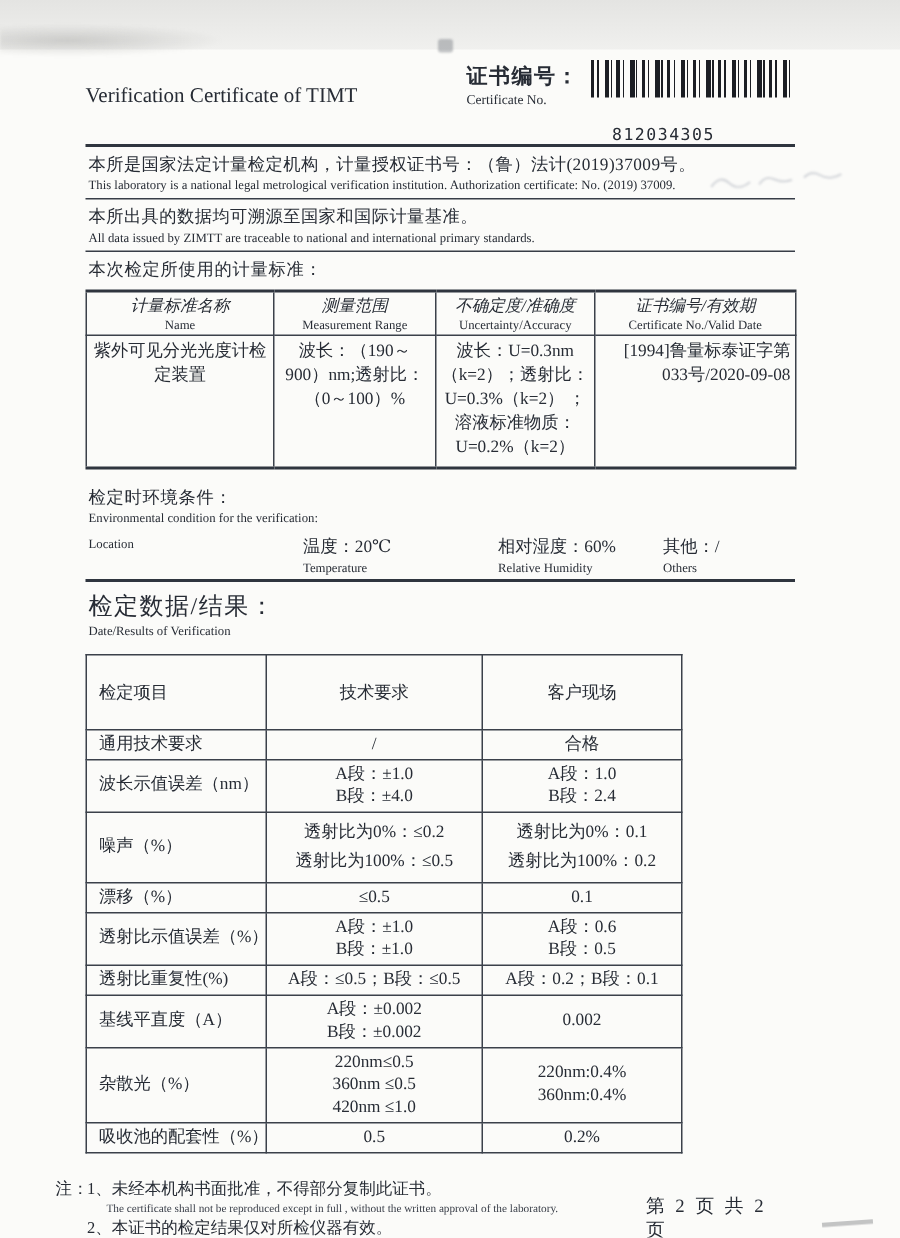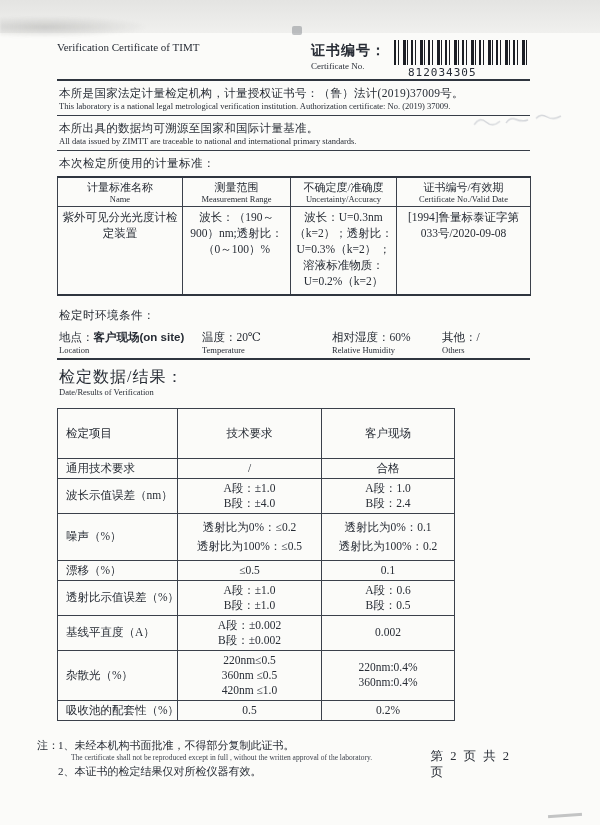--- a/index.html
+++ b/index.html
@@ -34,65 +34,65 @@
     background:rgba(110,112,118,0.4); transform:rotate(-4deg); filter:blur(0.5px);
   }
   .content { position:absolute; left:57px; top:40px; width:473px; }
 
   
   .header { display:flex; justify-content:space-between; align-items:flex-start; }
   .title-cn {
     font-family:"Liberation Sans","DejaVu Sans",sans-serif;
     font-weight:bold; font-size:17.5px; letter-spacing:1px; line-height:23px;
   }
-  .title-en { font-size:11px; line-height:13px; margin-top:1px; }
+  .title-en { font-size:14px; line-height:13px; margin-top:18px; }
   .certno { display:flex; gap:8px; }
   .certno-cn {
     font-family:"Liberation Sans","DejaVu Sans",sans-serif;
     font-weight:bold; font-size:14px; line-height:20px; letter-spacing:1px;
   }
   .certno-en { font-size:9px; line-height:12px; }
   .barcode-wrap { width:136px; }
   .barcode {
     height:25px; width:136px;
     background:repeating-linear-gradient(90deg,
       #1b1e24 0 2px, transparent 2px 4px,
       #1b1e24 4px 5px, transparent 5px 9px,
       #1b1e24 9px 12px, transparent 12px 13px,
       #1b1e24 13px 14px, transparent 14px 17px);
   }
   .barcode-num {
     font-family:"DejaVu Sans Mono",monospace;
-    font-size:11px; line-height:13px; margin-top:1px; padding-left:14px; letter-spacing:1px;
+    font-size:11px; line-height:13px; margin-top:18px; padding-left:14px; letter-spacing:1px;
   }
 
   .rule { border-top:1.6px solid #373d47; }
   .rule.thick { border-top:2.4px solid #2f353f; }
 
   .statement { padding:4px 0 3px 2px; }
   .statement .cn { font-size:11.5px; line-height:16px; letter-spacing:0.3px; }
   .statement .en { font-size:8.5px; line-height:11px; }
 
   .section-label { padding:4px 0 2px 2px; }
   .section-label .cn { font-size:11.5px; line-height:16px; letter-spacing:0.5px; }
   .section-label .en { font-size:8.5px; line-height:11px; }
 
   
   table { border-collapse:collapse; table-layout:fixed; }
   .standards-table { width:473px; margin-top:3px; }
   .standards-table th, .standards-table td { border:1.4px solid #3b414b; }
   .standards-table thead th { font-weight:normal; text-align:center; padding:2px 0; }
   .standards-table th { border-top:2.2px solid #2f353f; }
-  .standards-table .h-cn { font-size:11px; line-height:14px; }
+  .standards-table .h-cn { font-size:11px; line-height:14px;font-style:italic; }
   .standards-table .h-en { font-size:8.5px; line-height:10px; }
   .standards-table td {
     vertical-align:top; height:88px; font-size:11.5px; line-height:16px;
     text-align:center; padding:2px 3px; border-bottom:2.2px solid #2f353f;
   }
-  .standards-table td.left { text-align:center; }
+  .standards-table td.left { text-align:right; }
 
   
   .env-fields { display:flex; margin-top:4px; padding-left:2px; }
   .env-field .line1 { font-size:11.5px; line-height:16px; white-space:nowrap; }
   .env-field .val { font-family:"Liberation Sans","DejaVu Sans",sans-serif; font-weight:bold; font-size:11.5px; }
   .env-field .en { font-size:8.5px; line-height:11px; }
   .env-w1 { width:143px; } .env-w2 { width:130px; } .env-w3 { width:110px; } .env-w4 { flex:1; }
   .env-rule { margin-top:2px; border-top:2.2px solid #2f353f; }
 
   .results-label { margin-top:6px; padding-left:2px; }
@@ -197,25 +197,25 @@
         <td>紫外可见分光光度计检定装置</td>
         <td>波长：（190～900）nm;透射比：（0～100）%</td>
         <td>波长：U=0.3nm（k=2）；透射比：U=0.3%（k=2） ；溶液标准物质：U=0.2%（k=2）</td>
         <td class="left">[1994]鲁量标泰证字第033号/2020-09-08</td>
       </tr>
     </tbody>
   </table>
 
   <div class="section-label" style="margin-top:7px;">
     <div class="cn">检定时环境条件：</div>
+    <div class="en">Environmental condition for the verification:</div>
   </div>
 
   <div class="env-fields">
     <div class="env-field env-w1">
-      <div class="line1"><span>地点：</span><span class="val">客户现场(on site)</span></div>
       <div class="en">Location</div>
     </div>
     <div class="env-field env-w2">
       <div class="line1"><span>温度：</span><span>20℃</span></div>
       <div class="en">Temperature</div>
     </div>
     <div class="env-field env-w3">
       <div class="line1"><span>相对湿度：</span><span>60%</span></div>
       <div class="en">Relative Humidity</div>
     </div>
@@ -290,20 +290,29 @@
           <td>
             <div>A段：±1.0</div>
             <div>B段：±1.0</div>
           </td>
           <td>
             <div>A段：0.6</div>
             <div>B段：0.5</div>
           </td>
         </tr>
         <tr>
+          <td class="item-cell">透射比重复性(%)</td>
+          <td>
+            <div>A段：≤0.5；B段：≤0.5</div>
+          </td>
+          <td>
+            <div>A段：0.2；B段：0.1</div>
+          </td>
+        </tr>
+        <tr>
           <td class="item-cell">基线平直度（A）</td>
           <td>
             <div>A段：±0.002</div>
             <div>B段：±0.002</div>
           </td>
           <td>
             <div>0.002</div>
           </td>
         </tr>
         <tr>

